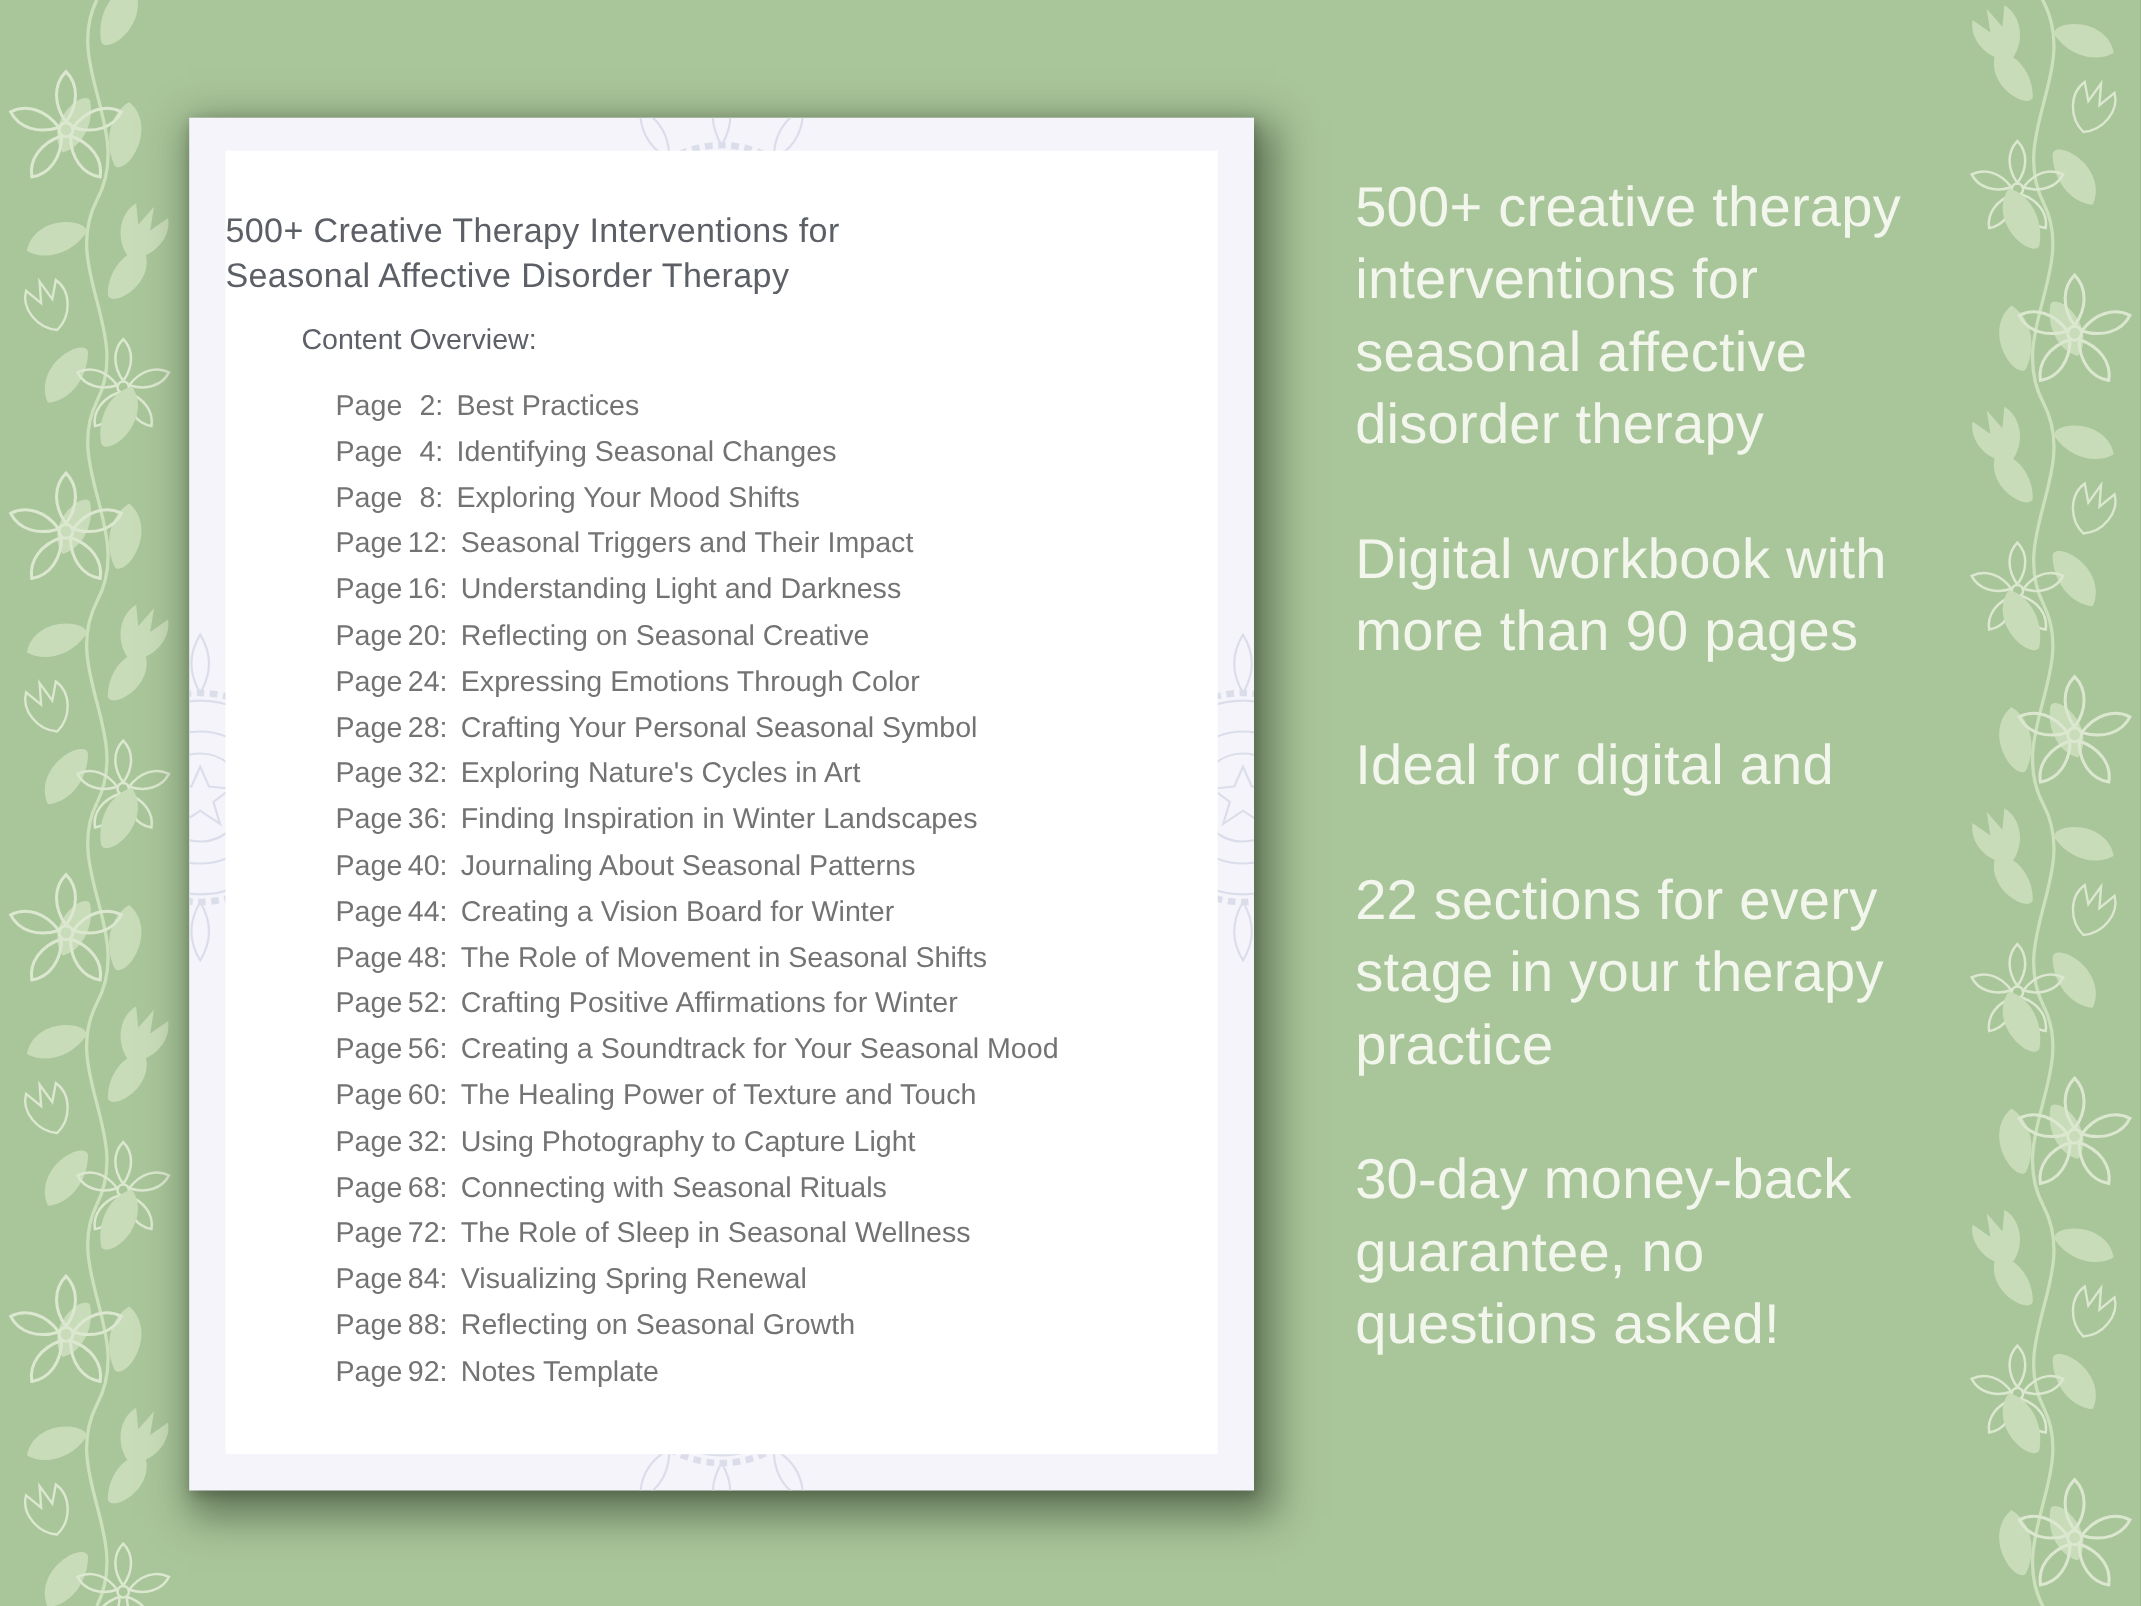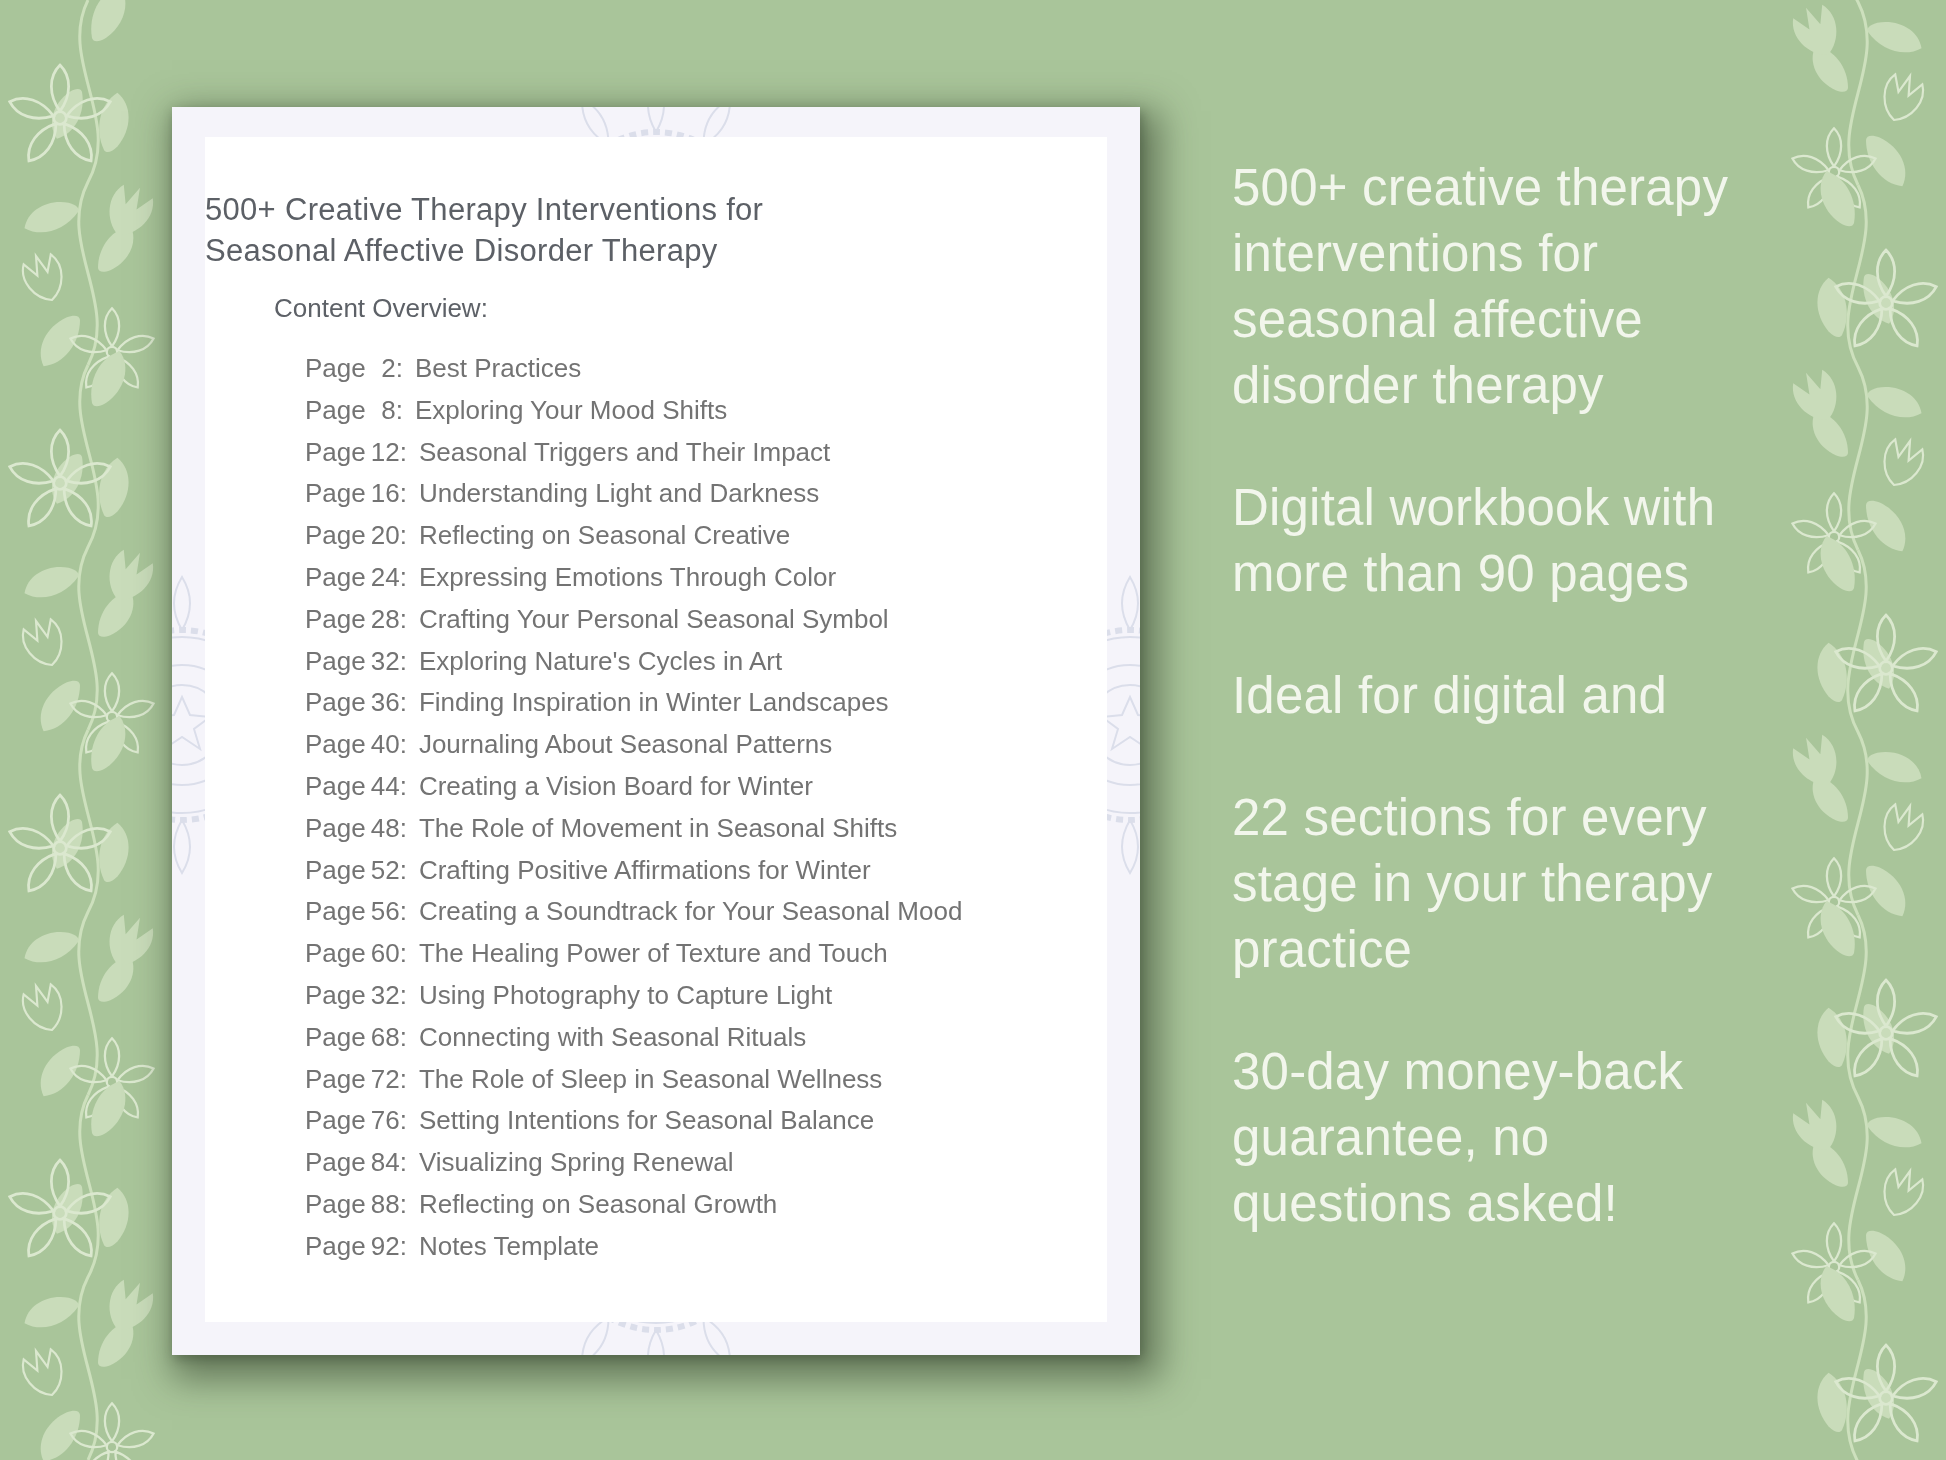--- a/index.html
+++ b/index.html
@@ -157,38 +157,38 @@
     </div>
 
     <div class="page-inner">
       <h1 class="page-title">
         <span>500+ Creative Therapy Interventions for</span><br>
         <span>Seasonal Affective Disorder Therapy</span>
       </h1>
       <div class="overview">Content Overview:</div>
       <ul class="toc-list">
           <li class="toc-row"><span class="pg-word">Page</span><span class="pg-num">2</span><span class="pg-colon">:</span><span class="pg-title">Best Practices</span></li>
+          <li class="toc-row"><span class="pg-word">Page</span><span class="pg-num">4</span><span class="pg-colon">:</span><span class="pg-title">Identifying Seasonal Changes</span></li>
           <li class="toc-row"><span class="pg-word">Page</span><span class="pg-num">8</span><span class="pg-colon">:</span><span class="pg-title">Exploring Your Mood Shifts</span></li>
           <li class="toc-row"><span class="pg-word">Page</span><span class="pg-num">12</span><span class="pg-colon">:</span><span class="pg-title">Seasonal Triggers and Their Impact</span></li>
           <li class="toc-row"><span class="pg-word">Page</span><span class="pg-num">16</span><span class="pg-colon">:</span><span class="pg-title">Understanding Light and Darkness</span></li>
           <li class="toc-row"><span class="pg-word">Page</span><span class="pg-num">20</span><span class="pg-colon">:</span><span class="pg-title">Reflecting on Seasonal Creative</span></li>
           <li class="toc-row"><span class="pg-word">Page</span><span class="pg-num">24</span><span class="pg-colon">:</span><span class="pg-title">Expressing Emotions Through Color</span></li>
           <li class="toc-row"><span class="pg-word">Page</span><span class="pg-num">28</span><span class="pg-colon">:</span><span class="pg-title">Crafting Your Personal Seasonal Symbol</span></li>
           <li class="toc-row"><span class="pg-word">Page</span><span class="pg-num">32</span><span class="pg-colon">:</span><span class="pg-title">Exploring Nature's Cycles in Art</span></li>
           <li class="toc-row"><span class="pg-word">Page</span><span class="pg-num">36</span><span class="pg-colon">:</span><span class="pg-title">Finding Inspiration in Winter Landscapes</span></li>
           <li class="toc-row"><span class="pg-word">Page</span><span class="pg-num">40</span><span class="pg-colon">:</span><span class="pg-title">Journaling About Seasonal Patterns</span></li>
           <li class="toc-row"><span class="pg-word">Page</span><span class="pg-num">44</span><span class="pg-colon">:</span><span class="pg-title">Creating a Vision Board for Winter</span></li>
           <li class="toc-row"><span class="pg-word">Page</span><span class="pg-num">48</span><span class="pg-colon">:</span><span class="pg-title">The Role of Movement in Seasonal Shifts</span></li>
           <li class="toc-row"><span class="pg-word">Page</span><span class="pg-num">52</span><span class="pg-colon">:</span><span class="pg-title">Crafting Positive Affirmations for Winter</span></li>
           <li class="toc-row"><span class="pg-word">Page</span><span class="pg-num">56</span><span class="pg-colon">:</span><span class="pg-title">Creating a Soundtrack for Your Seasonal Mood</span></li>
           <li class="toc-row"><span class="pg-word">Page</span><span class="pg-num">60</span><span class="pg-colon">:</span><span class="pg-title">The Healing Power of Texture and Touch</span></li>
           <li class="toc-row"><span class="pg-word">Page</span><span class="pg-num">32</span><span class="pg-colon">:</span><span class="pg-title">Using Photography to Capture Light</span></li>
           <li class="toc-row"><span class="pg-word">Page</span><span class="pg-num">68</span><span class="pg-colon">:</span><span class="pg-title">Connecting with Seasonal Rituals</span></li>
           <li class="toc-row"><span class="pg-word">Page</span><span class="pg-num">72</span><span class="pg-colon">:</span><span class="pg-title">The Role of Sleep in Seasonal Wellness</span></li>
-          <li class="toc-row"><span class="pg-word">Page</span><span class="pg-num">76</span><span class="pg-colon">:</span><span class="pg-title">Setting Intentions for Seasonal Balance</span></li>
           <li class="toc-row"><span class="pg-word">Page</span><span class="pg-num">84</span><span class="pg-colon">:</span><span class="pg-title">Visualizing Spring Renewal</span></li>
           <li class="toc-row"><span class="pg-word">Page</span><span class="pg-num">88</span><span class="pg-colon">:</span><span class="pg-title">Reflecting on Seasonal Growth</span></li>
           <li class="toc-row"><span class="pg-word">Page</span><span class="pg-num">92</span><span class="pg-colon">:</span><span class="pg-title">Notes Template</span></li>
         </ul>
     </div>
   </div>
 
   <div class="panel">
       <div class="feature">
         <div>500+ creative therapy</div>

